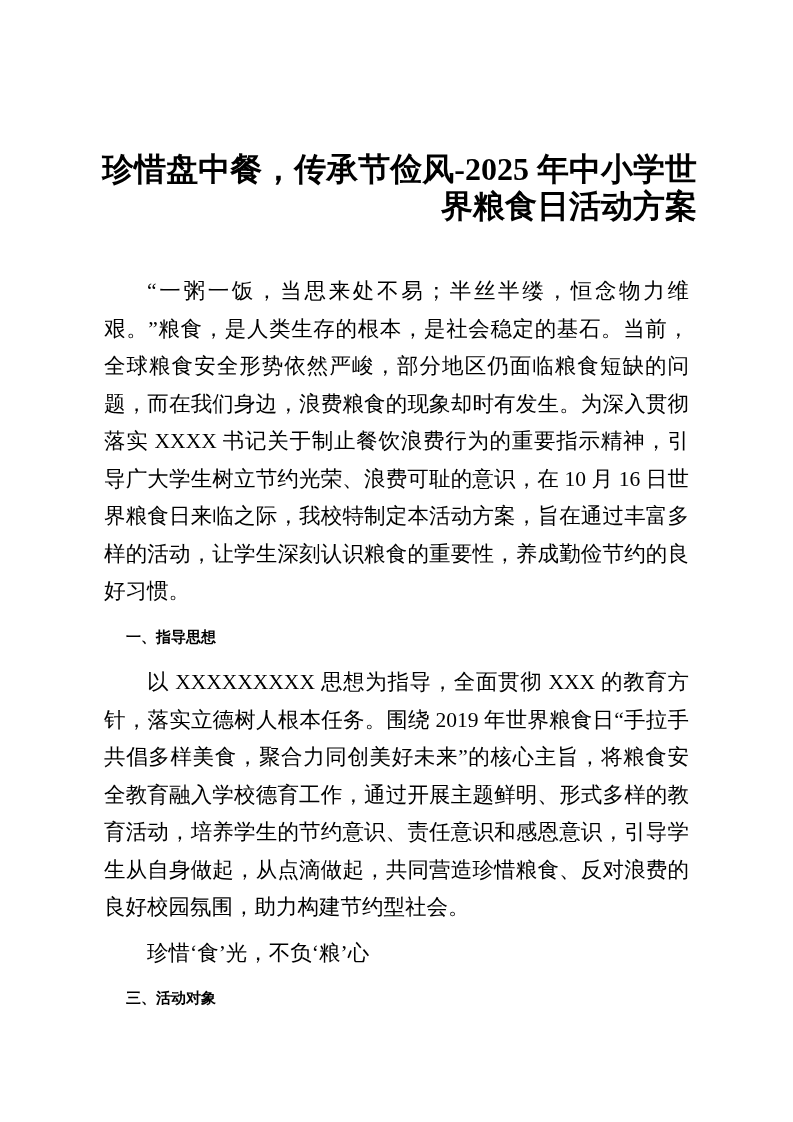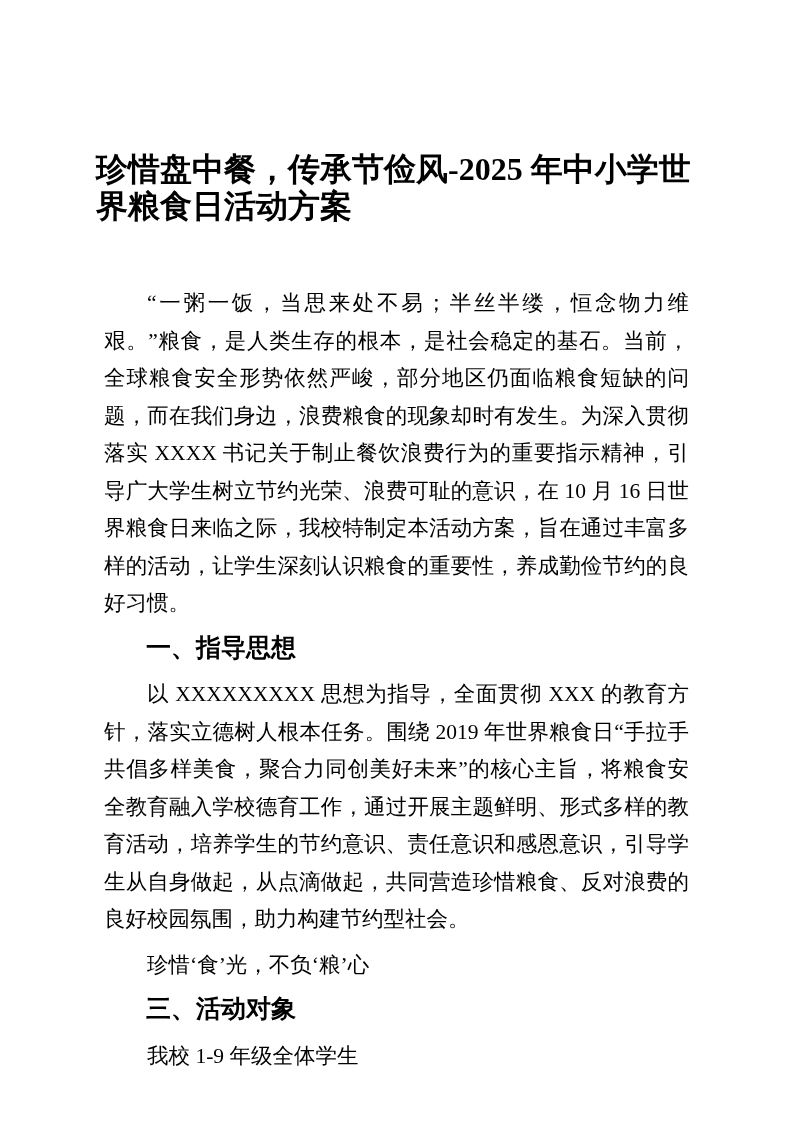--- a/index.html
+++ b/index.html
@@ -19,52 +19,50 @@
   .doc {
     position: absolute;
     left: 96px;
     top: 151px;
     width: 601px;
   }
   .title {
     font-size: 32px;
     line-height: 37px;
     font-weight: bold;
-    text-align: left;
-    margin: 0 0 60px 0;
+    text-align: right;
+    margin: 0 0 48px 0;
   }
   .body-para {
     font-size: 21.5px;
     line-height: 37.5px;
     margin: 8px;
     text-align: justify;
     text-justify: inter-character;
   }
   .indent {
     text-indent: 2em;
   }
   .heading {
-    font-size: 25px;
+    font-size: 15px;
     line-height: 37.5px;
     font-weight: bold;
     margin: 0;
     text-indent: 2em;
-    font-family: Liberation Mono, monospace;
   }
 </style>
 </head>
 <body>
 
 <div class="page">
   <div class="doc">
     <h1 class="title">珍惜盘中餐，传承节俭风-2025 年中小学世界粮食日活动方案</h1>
 
     <p class="body-para indent">“一粥一饭，当思来处不易；半丝半缕，恒念物力维艰。”粮食，是人类生存的根本，是社会稳定的基石。当前，全球粮食安全形势依然严峻，部分地区仍面临粮食短缺的问题，而在我们身边，浪费粮食的现象却时有发生。为深入贯彻落实 XXXX 书记关于制止餐饮浪费行为的重要指示精神，引导广大学生树立节约光荣、浪费可耻的意识，在 10 月 16 日世界粮食日来临之际，我校特制定本活动方案，旨在通过丰富多样的活动，让学生深刻认识粮食的重要性，养成勤俭节约的良好习惯。</p>
 
     <h2 class="heading">一、指导思想</h2>
     <p class="body-para indent">以 XXXXXXXXX 思想为指导，全面贯彻 XXX 的教育方针，落实立德树人根本任务。围绕 2019 年世界粮食日“手拉手共倡多样美食，聚合力同创美好未来”的核心主旨，将粮食安全教育融入学校德育工作，通过开展主题鲜明、形式多样的教育活动，培养学生的节约意识、责任意识和感恩意识，引导学生从自身做起，从点滴做起，共同营造珍惜粮食、反对浪费的良好校园氛围，助力构建节约型社会。</p>
 
     <p class="body-para indent">珍惜‘食’光，不负‘粮’心</p>
 
     <h2 class="heading">三、活动对象</h2>
-    <p class="body-para indent">我校 1-9 年级全体学生</p>
   </div>
 </div>
 
 </body></html>

